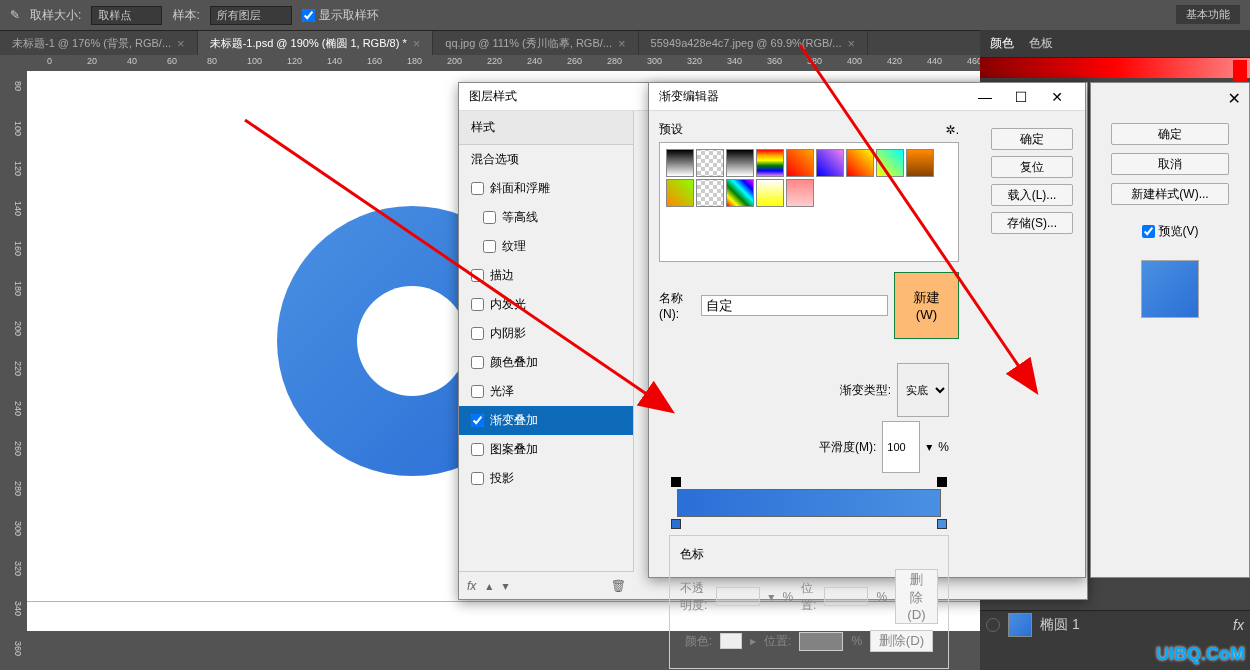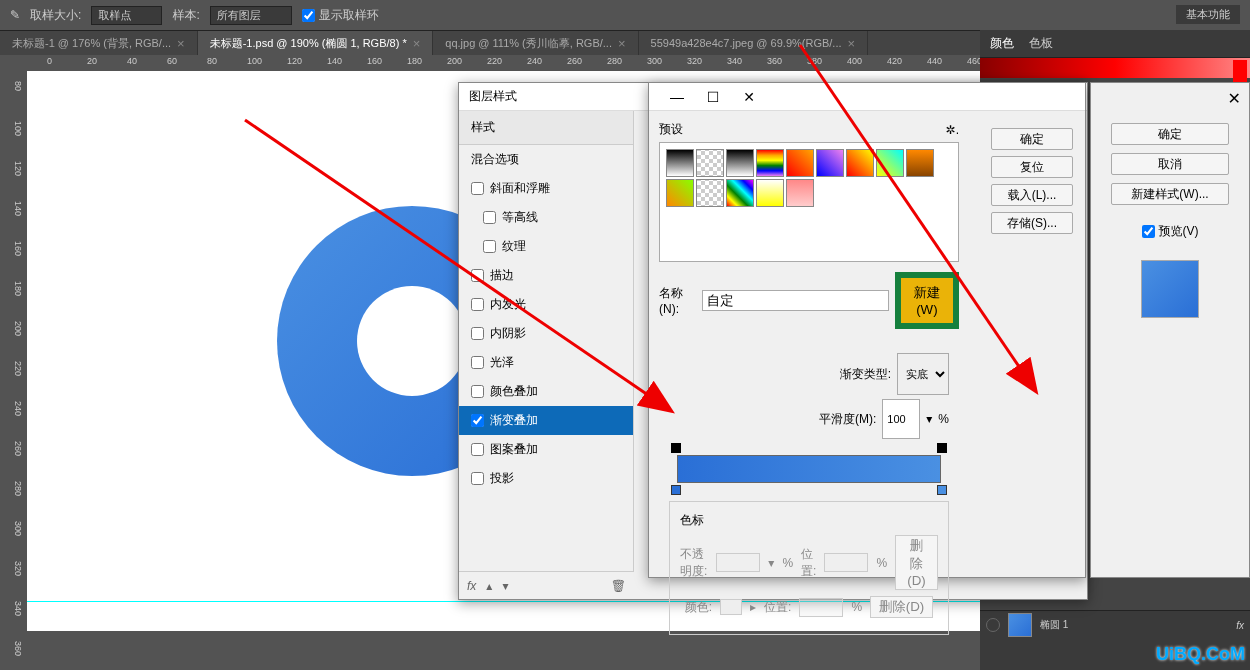--- a/index.html
+++ b/index.html
@@ -21,21 +21,21 @@
 .canvas { position: absolute; left: 27px; top: 0; width: 953px; height: 560px; background: #fff; }
 .donut { position: absolute; left: 250px; top: 135px; width: 270px; height: 270px; border-radius: 50%; background: linear-gradient(135deg, #4a90e2, #2a6fd6); }
 .donut::after { content: ''; position: absolute; left: 80px; top: 80px; width: 110px; height: 110px; background: #fff; border-radius: 50%; }
 .guideline { position: absolute; left: 0; top: 530px; width: 100%; height: 1px; background: #0ff; }
 .rightpanel { position: absolute; right: 0; top: 30px; width: 270px; height: 640px; background: #444; }
 .colorpanel { height: 28px; background: #3a3a3a; display: flex; align-items: center; padding: 0 10px; gap: 15px; color: #ccc; font-size: 12px; border-bottom: 1px solid #222; }
 .colorpanel .ctab { cursor: pointer; }
 .colorpanel .ctab.active { color: #fff; }
 .redgrad { height: 20px; background: linear-gradient(to right, #800, #f00, #f88); margin: 0; }
 .redblock { position: absolute; right: 3px; top: 30px; width: 14px; height: 38px; background: #f00; }
-.layerlist { position: absolute; bottom: 0; left: 0; right: 0; height: 60px; background: #3a3a3a; border-top: 1px solid #222; color: #ccc; font-size: 10px; }
+.layerlist { position: absolute; bottom: 0; left: 0; right: 0; height: 60px; background: #3a3a3a; border-top: 1px solid #222; color: #ccc; font-size: 14px; }
 .layerrow { display: flex; align-items: center; height: 28px; padding: 0 6px; gap: 8px; }
 .eye { width: 14px; height: 14px; border: 1px solid #666; border-radius: 50%; }
 .thumb { width: 24px; height: 24px; background: linear-gradient(135deg,#4a90e2,#2a6fd6); border: 1px solid #888; }
 .watermark { position: absolute; right: 5px; bottom: 5px; font-size: 18px; font-weight: bold; color: #0af; text-shadow: 0 0 3px #fff; padding-left: 40px; }
 
 .dialog { position: absolute; background: #f0f0f0; border: 1px solid #888; box-shadow: 0 3px 12px rgba(0,0,0,0.4); font-size: 12px; }
 .dlg-title { height: 28px; display: flex; align-items: center; padding: 0 10px; background: #fff; border-bottom: 1px solid #ddd; }
 .dlg-title .t { flex: 1; }
 .dlg-title .winbtn { width: 36px; text-align: center; font-size: 14px; cursor: pointer; }
 .dlg-body { padding: 10px; }
@@ -54,21 +54,21 @@
 .dlg-gradient { left: 648px; top: 82px; width: 438px; height: 496px; background: #f0f0f0; }
 .dlg-gradient .presets { border: 1px solid #aaa; margin: 4px 0 10px 0; padding: 6px; background: #fff; height: 120px; }
 .dlg-gradient .presetgrid { display: flex; flex-wrap: wrap; gap: 2px; }
 .preset { width: 28px; height: 28px; border: 1px solid #888; }
 .gradbtns { position: absolute; right: 12px; top: 45px; display: flex; flex-direction: column; gap: 6px; }
 .gradbtns button, .rsidebtns button { width: 82px; height: 22px; font-size: 12px; background: #f5f5f5; border: 1px solid #aaa; cursor: pointer; border-radius: 2px; }
 .namerow { display: flex; align-items: center; gap: 6px; margin: 10px 0; }
 .namerow input { flex: 1; padding: 2px 4px; border: 1px solid #aaa; }
 .gradopts { border: 1px solid #ccc; padding: 10px; margin-top: 6px; }
 .gradrow { display: flex; align-items: center; gap: 6px; justify-content: flex-end; margin: 4px 0; }
-.gradrow select, .gradrow input { border: 1px solid #aaa; padding: 13px 4px; font-size: 11px; }
+.gradrow select, .gradrow input { border: 1px solid #aaa; padding: 19px 4px; font-size: 11px; }
 .gradbar-wrap { margin: 16px 0 10px 0; position: relative; padding: 0 8px; }
 .gradbar { height: 28px; background: linear-gradient(to right, #2a6fd6, #4a90e2); border: 1px solid #666; position: relative; }
 .stop-top { position: absolute; top: -12px; width: 10px; height: 10px; background: #000; }
 .stop-bot { position: absolute; bottom: -12px; width: 10px; height: 10px; background: #2a6fd6; border: 1px solid #333; }
 .colorstop-box { border: 1px solid #ccc; padding: 10px; margin-top: 18px; }
 .csrow { display: flex; align-items: center; gap: 8px; margin: 6px 0; justify-content: center; color: #888; }
 .csrow input { width: 44px; border: 1px solid #ccc; padding: 1px; }
 .csrow button { padding: 1px 8px; border: 1px solid #ccc; background: #f5f5f5; color: #888; }
 .csrow .swatch { width: 22px; height: 16px; border: 1px solid #ccc; background: #eee; }
 .dlg-gradient .mainarea { width: 300px; }
@@ -214,25 +214,25 @@
           <div class="item  ">
             <input type="checkbox" style="">
             <span>内发光</span>
           </div>
           <div class="item  ">
             <input type="checkbox" style="">
             <span>内阴影</span>
           </div>
           <div class="item  ">
             <input type="checkbox" style="">
+            <span>颜色叠加</span>
+          </div>
+          <div class="item  ">
+            <input type="checkbox" style="">
             <span>光泽</span>
-          </div>
-          <div class="item  ">
-            <input type="checkbox" style="">
-            <span>颜色叠加</span>
           </div>
           <div class="item  sel">
             <input type="checkbox" checked="" style="">
             <span>渐变叠加</span>
           </div>
           <div class="item  ">
             <input type="checkbox" style="">
             <span>图案叠加</span>
           </div>
           <div class="item  ">
@@ -245,20 +245,21 @@
         <span>▴</span>
         <span>▾</span>
         <span class="trash">🗑</span>
       </div>
     </div>
   </div>
 </div>
 
 <div class="dialog dlg-gradient">
   <div class="dlg-title">
+    <span class="t">渐变编辑器</span>
     <span class="winbtn">—</span>
     <span class="winbtn">☐</span>
     <span class="winbtn">✕</span>
   </div>
   <div class="dlg-body">
     <div class="mainarea">
       <div style="display:flex;align-items:center;gap:6px">
           <span>预设</span>
           <span style="margin-left:auto">✲.</span>
         </div>
@@ -276,21 +277,21 @@
             <div class="preset" style="background:linear-gradient(45deg,#f80,#8f0)"></div>
             <div class="preset" style="background:repeating-conic-gradient(#ccc 0 25%,#fff 0 50%) 0/8px 8px"></div>
             <div class="preset" style="background:linear-gradient(45deg,red,yellow,green,cyan,blue,magenta)"></div>
             <div class="preset" style="background:linear-gradient(#fff,#ff0)"></div>
             <div class="preset" style="background:linear-gradient(#f88,#fcc)"></div>
           </div>
       </div>
       <div class="namerow">
         <span>名称(N):</span>
         <input value="自定" style="">
-        <button style="width:72px;padding:6px;border:6px solid #15803d;background:#eab308">新建(W)</button>
+        <button style="width:72px;padding:16px;border:1px solid #15803d;background:#fdba74">新建(W)</button>
       </div>
       <div class="gradopts" style="border:none">
         <div class="gradrow">
             <span>渐变类型:</span>
             <select><option>实底</option></select>
           </div>
         <div class="gradrow">
             <span>平滑度(M):</span>
             <input style="width: 38px;" value="100">
             <span>▾</span>

